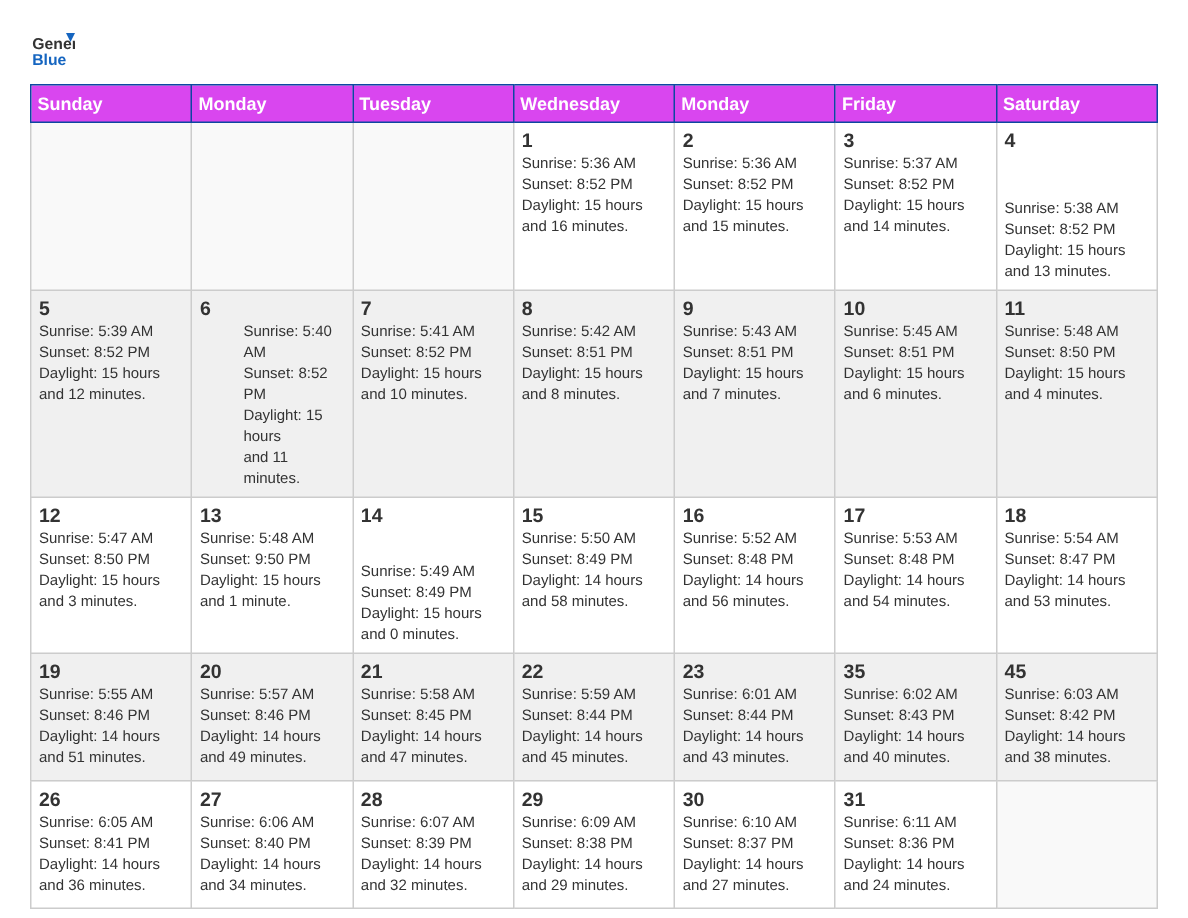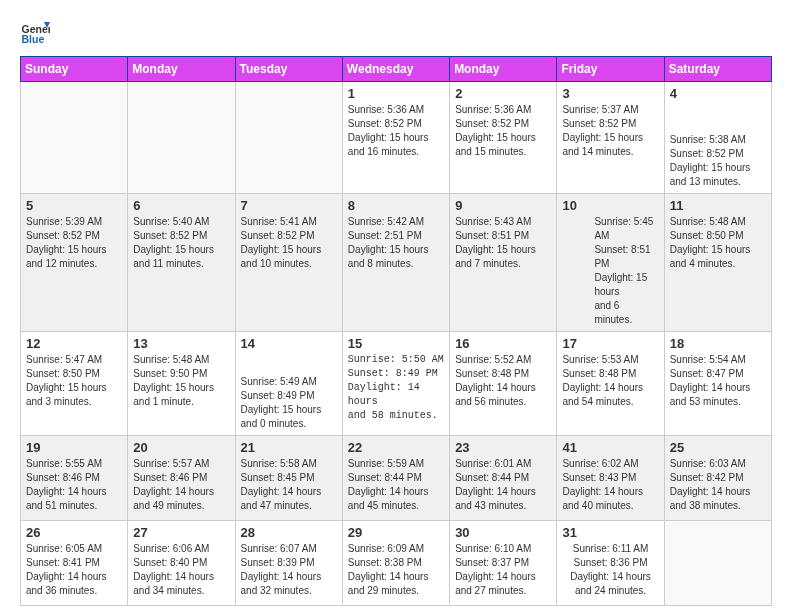--- a/index.html
+++ b/index.html
@@ -155,49 +155,49 @@
         <tr class="row-shaded">
           <td>
             <div class="day-number">5</div>
             <div class="day-info" style="white-space: pre-line;">Sunrise: 5:39 AM
 Sunset: 8:52 PM
 Daylight: 15 hours
 and 12 minutes.</div>
           </td>
           <td>
             <div class="day-number">6</div>
-            <div class="day-info" style="white-space: pre-line;">Sunrise: 5:40 AM
+            <div class="day-info" style="white-space: pre-line; margin-left: 29px;">Sunrise: 5:40 AM
 Sunset: 8:52 PM
 Daylight: 15 hours
 and 11 minutes.</div>
           </td>
           <td>
             <div class="day-number">7</div>
             <div class="day-info" style="white-space: pre-line;">Sunrise: 5:41 AM
 Sunset: 8:52 PM
 Daylight: 15 hours
 and 10 minutes.</div>
           </td>
           <td>
             <div class="day-number">8</div>
             <div class="day-info" style="white-space: pre-line;">Sunrise: 5:42 AM
-Sunset: 2:51 PM
+Sunset: 8:51 PM
 Daylight: 15 hours
 and 8 minutes.</div>
           </td>
           <td>
             <div class="day-number">9</div>
             <div class="day-info" style="white-space: pre-line;">Sunrise: 5:43 AM
 Sunset: 8:51 PM
 Daylight: 15 hours
 and 7 minutes.</div>
           </td>
           <td>
             <div class="day-number">10</div>
-            <div class="day-info" style="white-space: pre-line; margin-left: 32px;">Sunrise: 5:45 AM
+            <div class="day-info" style="white-space: pre-line;">Sunrise: 5:45 AM
 Sunset: 8:51 PM
 Daylight: 15 hours
 and 6 minutes.</div>
           </td>
           <td>
             <div class="day-number">11</div>
             <div class="day-info" style="white-space: pre-line;">Sunrise: 5:48 AM
 Sunset: 8:50 PM
 Daylight: 15 hours
 and 4 minutes.</div>
@@ -220,21 +220,21 @@
           </td>
           <td>
             <div class="day-number">14</div>
             <div class="day-info" style="white-space: pre-line; margin-top: 24px;">Sunrise: 5:49 AM
 Sunset: 8:49 PM
 Daylight: 15 hours
 and 0 minutes.</div>
           </td>
           <td>
             <div class="day-number">15</div>
-            <div class="day-info" style="white-space: pre-line; font-family: Liberation Mono, monospace;">Sunrise: 5:50 AM
+            <div class="day-info" style="white-space: pre-line;">Sunrise: 5:50 AM
 Sunset: 8:49 PM
 Daylight: 14 hours
 and 58 minutes.</div>
           </td>
           <td>
             <div class="day-number">16</div>
             <div class="day-info" style="white-space: pre-line;">Sunrise: 5:52 AM
 Sunset: 8:48 PM
 Daylight: 14 hours
 and 56 minutes.</div>
@@ -284,28 +284,28 @@
 and 45 minutes.</div>
           </td>
           <td>
             <div class="day-number">23</div>
             <div class="day-info" style="white-space: pre-line;">Sunrise: 6:01 AM
 Sunset: 8:44 PM
 Daylight: 14 hours
 and 43 minutes.</div>
           </td>
           <td>
-            <div class="day-number">41</div>
+            <div class="day-number">35</div>
             <div class="day-info" style="white-space: pre-line;">Sunrise: 6:02 AM
 Sunset: 8:43 PM
 Daylight: 14 hours
 and 40 minutes.</div>
           </td>
           <td>
-            <div class="day-number">25</div>
+            <div class="day-number">45</div>
             <div class="day-info" style="white-space: pre-line;">Sunrise: 6:03 AM
 Sunset: 8:42 PM
 Daylight: 14 hours
 and 38 minutes.</div>
           </td>
         </tr>
         <tr>
           <td>
             <div class="day-number">26</div>
             <div class="day-info" style="white-space: pre-line;">Sunrise: 6:05 AM
@@ -336,21 +336,21 @@
           </td>
           <td>
             <div class="day-number">30</div>
             <div class="day-info" style="white-space: pre-line;">Sunrise: 6:10 AM
 Sunset: 8:37 PM
 Daylight: 14 hours
 and 27 minutes.</div>
           </td>
           <td>
             <div class="day-number">31</div>
-            <div class="day-info" style="white-space: pre-line; text-align: center;">Sunrise: 6:11 AM
+            <div class="day-info" style="white-space: pre-line;">Sunrise: 6:11 AM
 Sunset: 8:36 PM
 Daylight: 14 hours
 and 24 minutes.</div>
           </td>
           <td class="empty"></td>
         </tr>
       </tbody>
   </table>
 </div>
 

